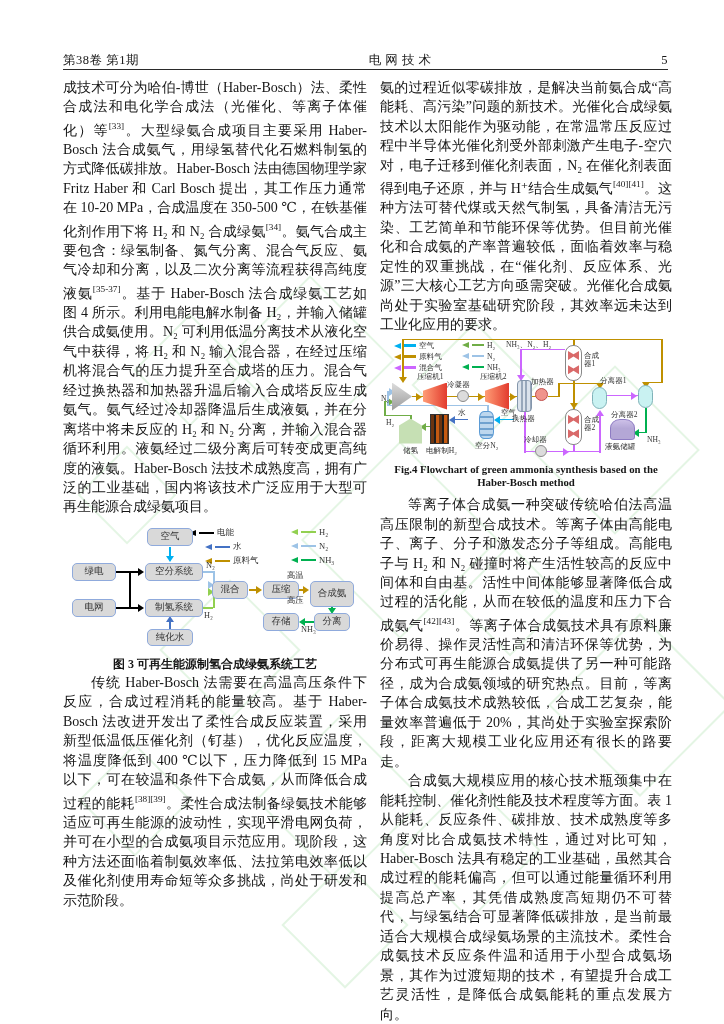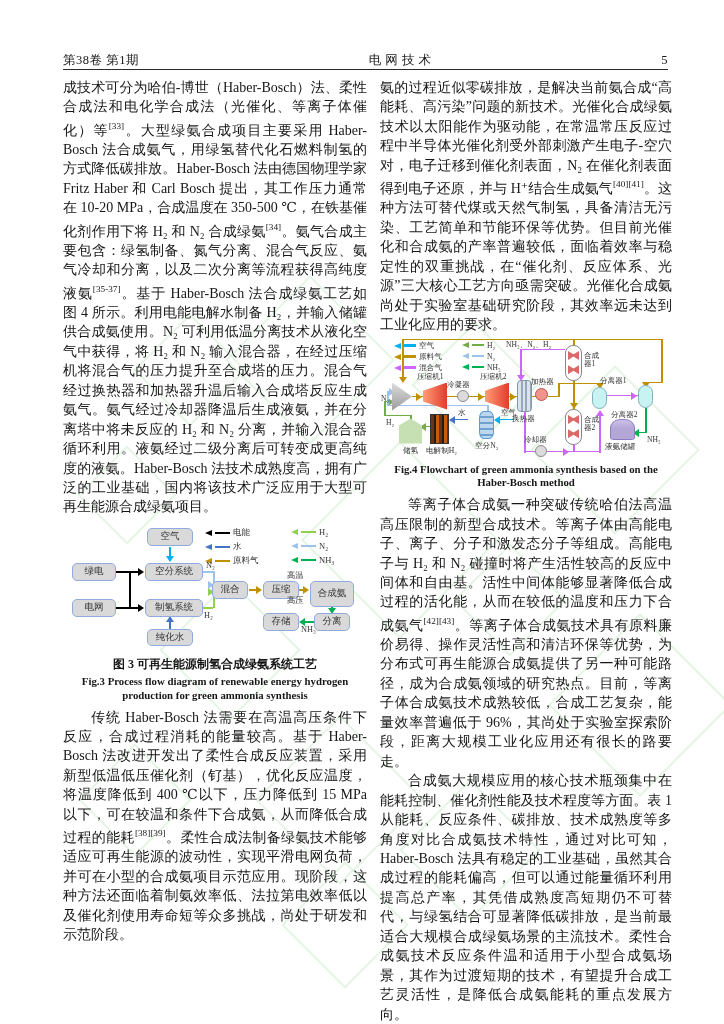--- a/index.html
+++ b/index.html
@@ -81,21 +81,21 @@
     <span>5</span>
   </header>
 
   <div class="cols">
 
     <div class="colL">
       <p class="bp"><span>成技术可分为哈伯-博世（Haber-Bosch）法、柔性合成法和电化学合成法（光催化、等离子体催化）等</span><sup>[33]</sup><span>。大型绿氨合成项目主要采用 Haber-Bosch 法合成氨气，用绿氢替代化石燃料制氢的方式降低碳排放。Haber-Bosch 法由德国物理学家 Fritz Haber 和 Carl Bosch 提出，其工作压力通常在 10-20 MPa，合成温度在 350-500 ℃，在铁基催化剂作用下将 H₂ 和 N₂ 合成绿氨</span><sup>[34]</sup><span>。氨气合成主要包含：绿氢制备、氮气分离、混合气反应、氨气冷却和分离，以及二次分离等流程获得高纯度液氨</span><sup>[35-37]</sup><span>。基于 Haber-Bosch 法合成绿氨工艺如图 4 所示。利用电能电解水制备 H₂，并输入储罐供合成氨使用。N₂ 可利用低温分离技术从液化空气中获得，将 H₂ 和 N₂ 输入混合器，在经过压缩机将混合气的压力提升至合成塔的压力。混合气经过换热器和加热器升温后输入合成塔反应生成氨气。氨气经过冷却器降温后生成液氨，并在分离塔中将未反应的 H₂ 和 N₂ 分离，并输入混合器循环利用。液氨经过二级分离后可转变成更高纯度的液氨。Haber-Bosch 法技术成熟度高，拥有广泛的工业基础，国内将该技术广泛应用于大型可再生能源合成绿氨项目。</span></p>
 
       <div class="fig" id="fig3">
 
-        <div class="leg cP" style="left:142px;top:2px">
+        <div class="leg cP" style="left:126px;top:2px">
             <i class="lt"></i>
             <i class="lb"></i>
             <span>电能</span>
           </div>
         <div class="leg cW" style="left:142px;top:16px">
             <i class="lt"></i>
             <i class="lb"></i>
             <span>水</span>
           </div>
         <div class="leg cF" style="left:142px;top:30px">
@@ -160,21 +160,20 @@
         <span class="flab" style="left:224px;top:45px">高温</span>
         <span class="flab" style="left:224px;top:70px">高压</span>
 
         <i class="vl cN3" style="left:268px;top:74px;height:11px"></i>
         <i class="td cN3" style="left:265px;top:83px"></i>
         <i class="hl cN3" style="left:242px;top:96px;width:9px"></i>
         <i class="tl cN3" style="left:236px;top:93px"></i>
         <span class="flab" style="left:238px;top:100px">NH₃</span>
       </div>
       <div class="capcn">图 3  可再生能源制氢合成绿氨系统工艺</div>
-      <div class="capen f3">Fig.3 Process flow diagram of renewable energy hydrogen production for green ammonia synthesis</div>
 
       <p class="bp ind"><span>传统 Haber-Bosch 法需要在高温高压条件下反应，合成过程消耗的能量较高。基于 Haber-Bosch 法改进开发出了柔性合成反应装置，采用新型低温低压催化剂（钌基），优化反应温度，将温度降低到 400 ℃以下，压力降低到 15 MPa 以下，可在较温和条件下合成氨，从而降低合成过程的能耗</span><sup>[38][39]</sup><span>。柔性合成法制备绿氨技术能够适应可再生能源的波动性，实现平滑电网负荷，并可在小型的合成氨项目示范应用。现阶段，这种方法还面临着制氨效率低、法拉第电效率低以及催化剂使用寿命短等众多挑战，尚处于研发和示范阶段。</span></p>
     </div>
 
     <div class="colR">
       <p class="bp"><span>氨的过程近似零碳排放，是解决当前氨合成“高能耗、高污染”问题的新技术。光催化合成绿氨技术以太阳能作为驱动能，在常温常压反应过程中半导体光催化剂受外部刺激产生电子-空穴对，电子迁移到催化剂表面，N₂ 在催化剂表面得到电子还原，并与 H⁺结合生成氨气</span><sup>[40][41]</sup><span>。这种方法可替代煤或天然气制氢，具备清洁无污染、工艺简单和节能环保等优势。但目前光催化和合成氨的产率普遍较低，面临着效率与稳定性的双重挑战，在“催化剂、反应体系、光源”三大核心工艺方向亟需突破。光催化合成氨尚处于实验室基础研究阶段，其效率远未达到工业化应用的要求。</span></p>
 
       <div class="fig" id="fig4">
 
         <div class="leg cA" style="left:14px;top:2px">
@@ -306,17 +305,17 @@
         <span class="f4lab" style="left:225px;top:103px">液氨储罐</span>
         <div class="pent" style="left:19px;top:80px;width:23px;height:25px"></div>
         <span class="f4lab" style="left:23px;top:107px">储氢</span>
         <div class="lyz" style="left:50px;top:75px;width:19px;height:30px"></div>
         <span class="f4lab" style="left:46px;top:107px">电解制H₂</span>
         <div class="cyl" style="left:99px;top:72px;width:15px;height:28px"></div>
         <span class="f4lab" style="left:95px;top:102px">空分N₂</span>
       </div>
       <div class="capen f4">Fig.4 Flowchart of green ammonia synthesis based on the Haber-Bosch method</div>
 
-      <p class="bp ind"><span>等离子体合成氨一种突破传统哈伯法高温高压限制的新型合成技术。等离子体由高能电子、离子、分子和激发态分子等组成。高能电子与 H₂ 和 N₂ 碰撞时将产生活性较高的反应中间体和自由基。活性中间体能够显著降低合成过程的活化能，从而在较低的温度和压力下合成氨气</span><sup>[42][43]</sup><span>。等离子体合成氨技术具有原料廉价易得、操作灵活性高和清洁环保等优势，为分布式可再生能源合成氨提供了另一种可能路径，成为合成氨领域的研究热点。目前，等离子体合成氨技术成熟较低，合成工艺复杂，能量效率普遍低于 96%，其尚处于实验室探索阶段，距离大规模工业化应用还有很长的路要走。</span></p>
+      <p class="bp ind"><span>等离子体合成氨一种突破传统哈伯法高温高压限制的新型合成技术。等离子体由高能电子、离子、分子和激发态分子等组成。高能电子与 H₂ 和 N₂ 碰撞时将产生活性较高的反应中间体和自由基。活性中间体能够显著降低合成过程的活化能，从而在较低的温度和压力下合成氨气</span><sup>[42][43]</sup><span>。等离子体合成氨技术具有原料廉价易得、操作灵活性高和清洁环保等优势，为分布式可再生能源合成氨提供了另一种可能路径，成为合成氨领域的研究热点。目前，等离子体合成氨技术成熟较低，合成工艺复杂，能量效率普遍低于 20%，其尚处于实验室探索阶段，距离大规模工业化应用还有很长的路要走。</span></p>
       <p class="bp ind"><span>合成氨大规模应用的核心技术瓶颈集中在能耗控制、催化剂性能及技术程度等方面。表 1 从能耗、反应条件、碳排放、技术成熟度等多角度对比合成氨技术特性，通过对比可知，Haber-Bosch 法具有稳定的工业基础，虽然其合成过程的能耗偏高，但可以通过能量循环利用提高总产率，其凭借成熟度高短期仍不可替代，与绿氢结合可显著降低碳排放，是当前最适合大规模合成绿氨场景的主流技术。柔性合成氨技术反应条件温和适用于小型合成氨场景，其作为过渡短期的技术，有望提升合成工艺灵活性，是降低合成氨能耗的重点发展方向。</span></p>
     </div>
   </div>
 </div>
 
 </body></html>

